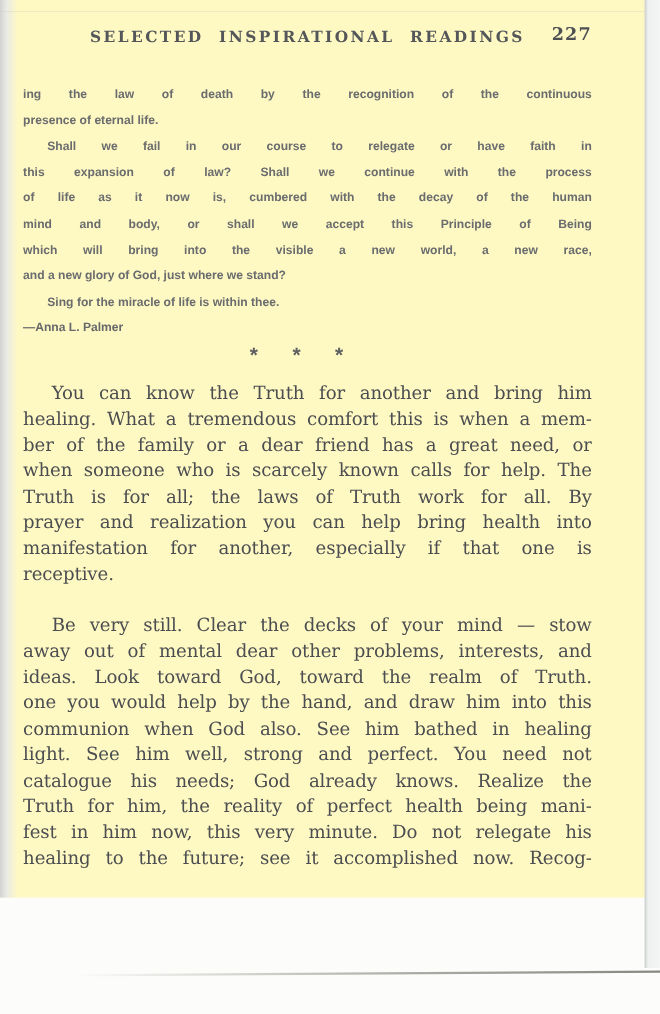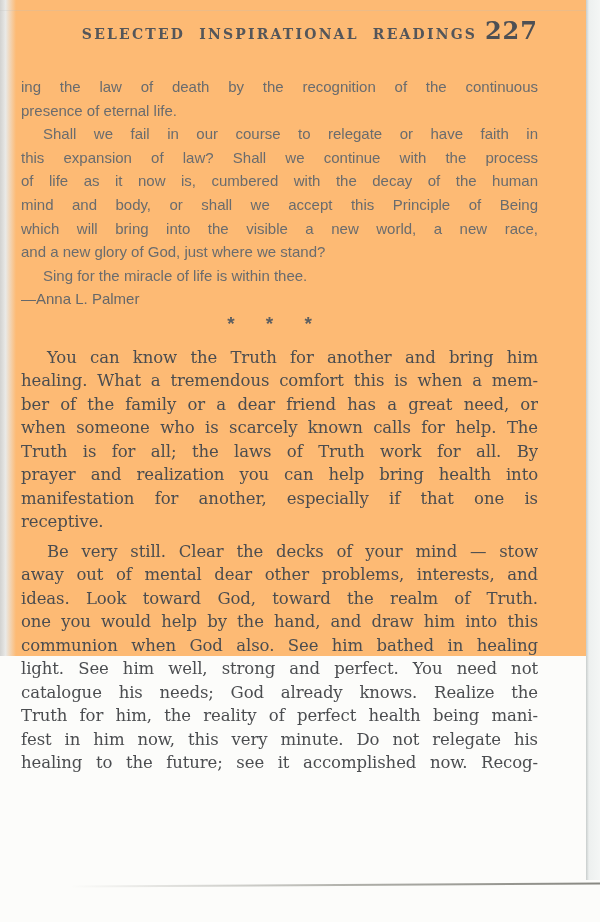--- a/index.html
+++ b/index.html
@@ -1,21 +1,21 @@
 <!DOCTYPE html>
 <html><head>
 <meta charset="utf-8">
 <style>
   html,body{margin:0;padding:0;}
   body{
     width:600px;height:922px;overflow:hidden;
     background:#fcfcfa;
     font-family:"Liberation Sans","DejaVu Sans",sans-serif;
   }
-  .scan{position:relative;width:600px;height:656px;background:#fdba74;}
+  .scan{position:relative;width:600px;height:816px;background:#fef9c3;}
 
   
   .edge-left{
     position:absolute;left:0;top:0;bottom:0;width:16px;
     background:linear-gradient(to right,#d2d2d0 0%,#e9e9e7 35%,rgba(252,252,250,0) 100%);
   }
   .edge-top{
     position:absolute;left:0;top:10px;width:600px;height:1px;
     background:rgba(190,190,188,0.25);
   }
@@ -35,52 +35,52 @@
   }
 
   
   .running-head{
     position:relative;height:20px;line-height:20px;text-align:center;
     font-family:"DejaVu Serif","Liberation Serif",serif;font-weight:bold;
     font-size:14px;letter-spacing:2.2px;word-spacing:7px;color:#54565a;
   }
   .page-num{
     position:absolute;right:0;top:-3px;
-    font-size:24px;letter-spacing:1px;font-weight:bold;color:#4e5054;
+    font-size:16px;letter-spacing:1px;font-weight:bold;color:#4e5054;
   }
 
   
   .line{text-align:justify;text-align-last:justify;overflow:hidden;}
   .line.flush{text-align-last:left;}
 
   
   .sans-block{
     margin-top:31px;
-    font-family:"Liberation Sans","DejaVu Sans",sans-serif;font-weight:normal;
-    font-size:15px;line-height:23.6px;color:#6a6c6e;
+    font-family:"Liberation Sans","DejaVu Sans",sans-serif;font-weight:bold;
+    font-size:11px;line-height:23.6px;color:#6a6c6e;
   }
   .para.sans .line.indent{text-indent:22px;}
   .attribution{
     text-align:left;padding-right:22px;line-height:23.6px;color:#66686a;
   }
 
   
   .divider{
     margin-top:2px;text-align:center;transform:translateX(-10px);
     font-family:"Liberation Sans","DejaVu Sans",sans-serif;font-weight:bold;
     font-size:19px;line-height:21px;color:#5d5f61;word-spacing:26px;
   }
 
   
   .serif-block{
     margin-top:12px;
     font-family:"DejaVu Serif","Liberation Serif",serif;
     font-size:16.5px;line-height:23.5px;color:#4b4d50;letter-spacing:-0.1px;
   }
-  .serif-block .para + .para{margin-top:6px;}
+  .serif-block .para + .para{margin-top:23px;}
   .para.serif .line.indent{text-indent:26px;}
 </style>
 </head>
 <body>
 
 <div class="scan">
   <div class="edge-left"></div>
   <div class="edge-top"></div>
   <div class="edge-right"></div>
   <div class="edge-bottom"></div>

